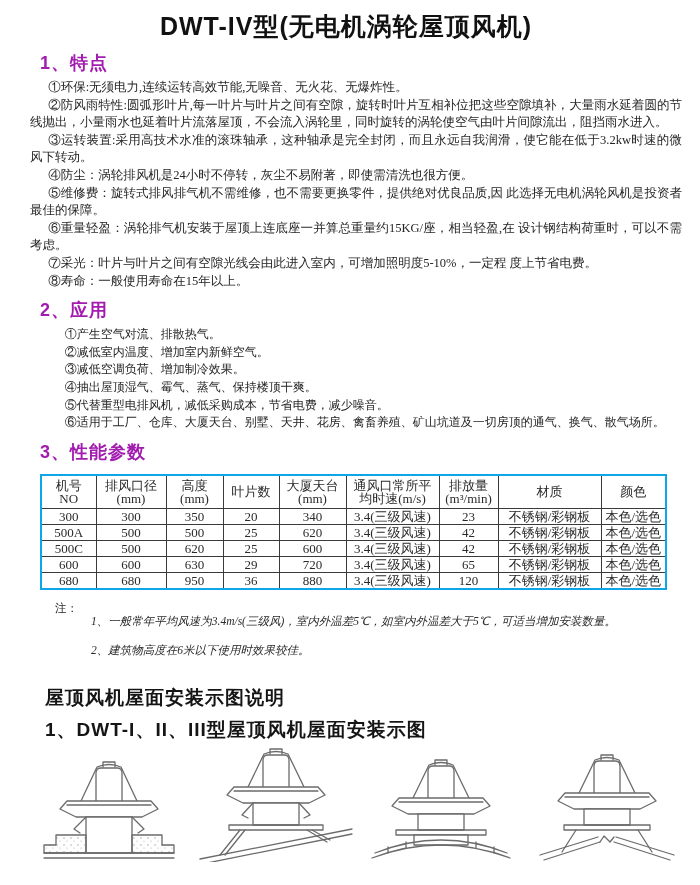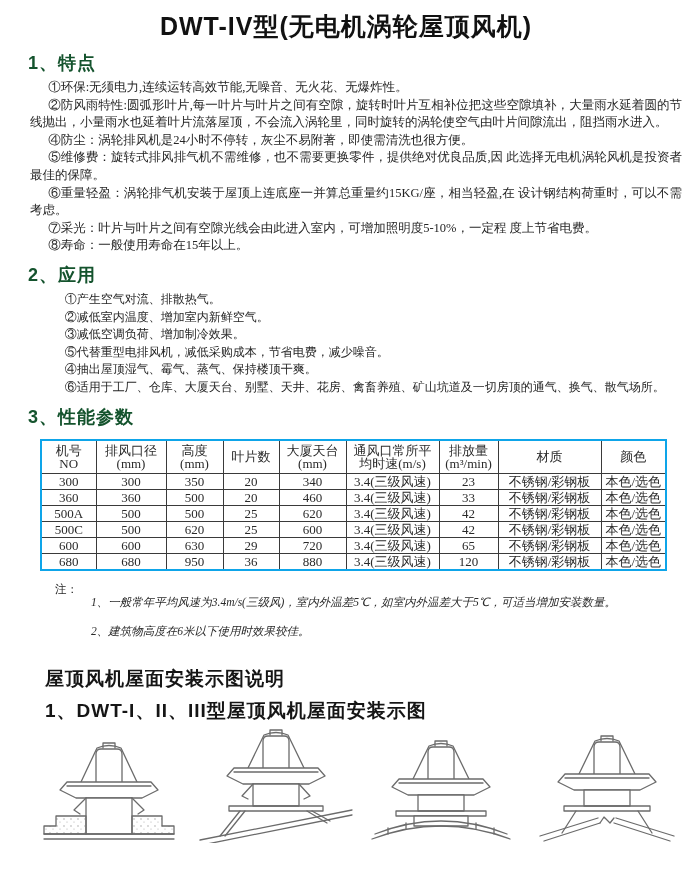--- a/index.html
+++ b/index.html
@@ -9,21 +9,21 @@
     color:#1f1f1f;
   }
   .page{padding:6px 8px 0 0;}
   .doc-title{
     text-align:center;font-family:"Liberation Sans", sans-serif;
     font-weight:bold;font-size:25px;letter-spacing:1px;
     margin:4px 0 6px 0;color:#111;
   }
   .sec-head{
     font-family:"Liberation Sans", sans-serif;font-weight:bold;
-    font-size:18px;color:#14532d;margin:8px 0 4px 28px;letter-spacing:1px;
+    font-size:18px;color:#a21caf;margin:8px 0 4px 40px;letter-spacing:1px;
   }
   .body-block{margin:0 10px 0 30px;}
   .feat-p{
     font-size:12.5px;line-height:17.6px;text-align:justify;
     text-indent:1.45em;margin:0;color:#252525;
   }
   .app-line{
     font-size:12px;line-height:17.6px;text-align:justify;margin:0 10px 0 30px;
     text-indent:2.9em;color:#252525;
   }
@@ -62,34 +62,35 @@
 <body>
 
 <div class="page">
 
   <div class="doc-title">DWT-IV型(无电机涡轮屋顶风机)</div>
 
   <div class="sec-head">1、特点</div>
   <div class="body-block">
     <p class="feat-p">①环保:无须电力,连续运转高效节能,无噪音、无火花、无爆炸性。</p>
     <p class="feat-p">②防风雨特性:圆弧形叶片,每一叶片与叶片之间有空隙，旋转时叶片互相补位把这些空隙填补，大量雨水延着圆的节线抛出，小量雨水也延着叶片流落屋顶，不会流入涡轮里，同时旋转的涡轮使空气由叶片间隙流出，阻挡雨水进入。</p>
+    <p class="feat-p">③运转装置:采用高技术水准的滚珠轴承，这种轴承是完全封闭，而且永远自我润滑，使它能在低于3.2kw时速的微风下转动。</p>
     <p class="feat-p">④防尘：涡轮排风机是24小时不停转，灰尘不易附著，即使需清洗也很方便。</p>
     <p class="feat-p">⑤维修费：旋转式排风排气机不需维修，也不需要更换零件，提供绝对优良品质,因 此选择无电机涡轮风机是投资者最佳的保障。</p>
     <p class="feat-p">⑥重量轻盈：涡轮排气机安装于屋顶上连底座一并算总重量约15KG/座，相当轻盈,在 设计钢结构荷重时，可以不需考虑。</p>
     <p class="feat-p">⑦采光：叶片与叶片之间有空隙光线会由此进入室内，可增加照明度5-10%，一定程 度上节省电费。</p>
     <p class="feat-p">⑧寿命：一般使用寿命在15年以上。</p>
   </div>
 
   <div class="sec-head">2、应用</div>
   <div>
     <p class="app-line">①产生空气对流、排散热气。</p>
     <p class="app-line">②减低室内温度、增加室内新鲜空气。</p>
     <p class="app-line">③减低空调负荷、增加制冷效果。</p>
+    <p class="app-line">④抽出屋顶湿气、霉气、蒸气、保持楼顶干爽。</p>
     <p class="app-line">⑤代替重型电排风机，减低采购成本，节省电费，减少噪音。</p>
-    <p class="app-line">④抽出屋顶湿气、霉气、蒸气、保持楼顶干爽。</p>
     <p class="app-line">⑥适用于工厂、仓库、大厦天台、别墅、天井、花房、禽畜养殖、矿山坑道及一切房顶的通气、换气、散气场所。</p>
   </div>
 
   <div class="sec-head">3、性能参数</div>
   <table class="spec-table">
     <colgroup>
       <col style="width:55px">
         <col style="width:70px">
         <col style="width:57px">
       <col style="width:56px">
@@ -124,31 +125,20 @@
           <td>300</td>
           <td>350</td>
           <td>20</td>
           <td>340</td>
           <td>3.4(三级风速)</td>
           <td>23</td>
           <td>不锈钢/彩钢板</td>
           <td>本色/选色</td>
         </tr>
         <tr>
-          <td>360</td>
-          <td>360</td>
-          <td>500</td>
-          <td>20</td>
-          <td>460</td>
-          <td>3.4(三级风速)</td>
-          <td>33</td>
-          <td>不锈钢/彩钢板</td>
-          <td>本色/选色</td>
-        </tr>
-        <tr>
           <td>500A</td>
           <td>500</td>
           <td>500</td>
           <td>25</td>
           <td>620</td>
           <td>3.4(三级风速)</td>
           <td>42</td>
           <td>不锈钢/彩钢板</td>
           <td>本色/选色</td>
         </tr>

